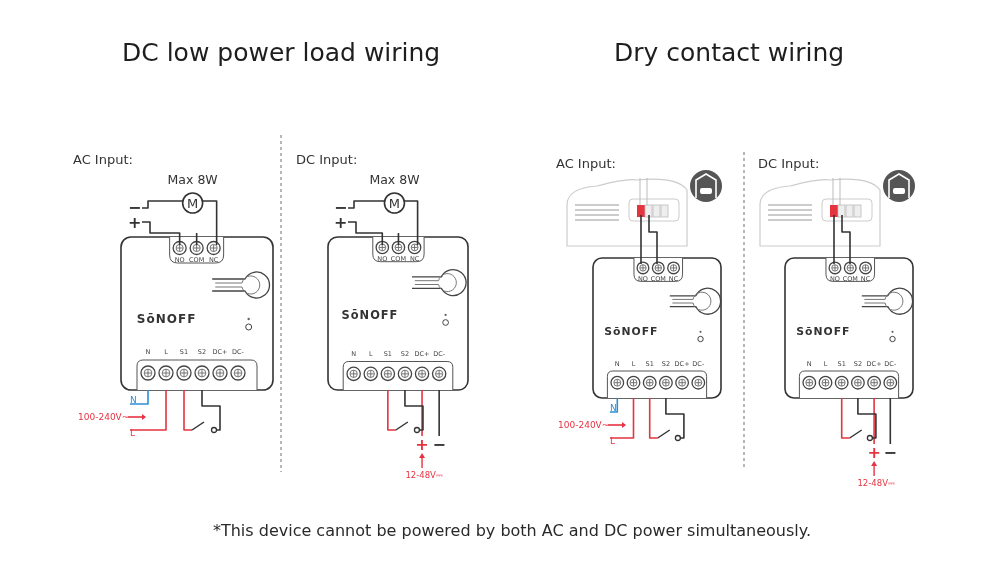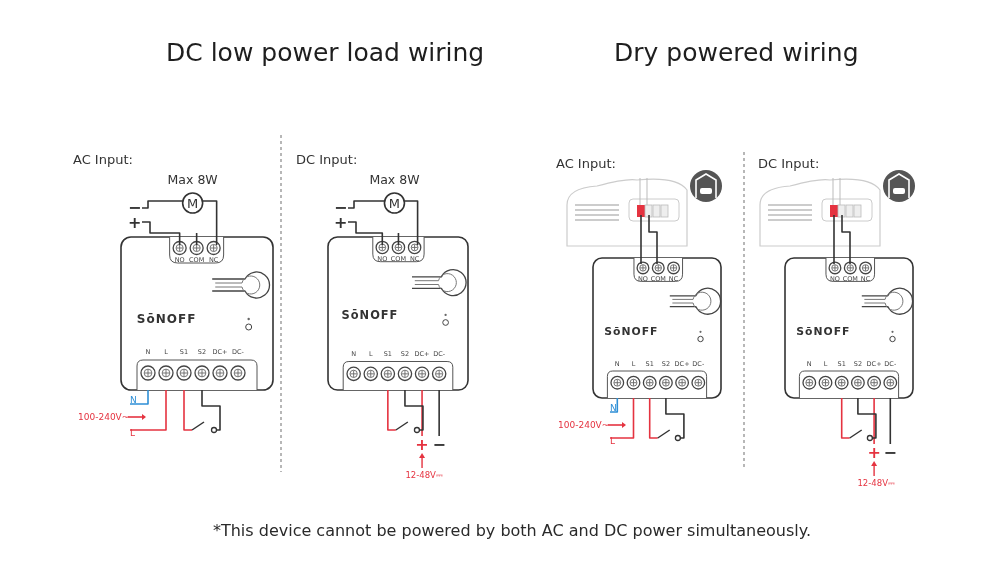--- a/index.html
+++ b/index.html
@@ -9,22 +9,22 @@
   svg { position: absolute; left: 0; top: 0; }
   .lbl { font-family: "DejaVu Sans", sans-serif; fill: #333; }
   .sec { font-size: 13px; fill: #333; }
   .tiny { font-size: 6.5px; fill: #444; }
   .red { fill: #e53340; }
   .blue { fill: #2e8fd6; }
 </style>
 </head>
 <body>
 
-<div class="title" style="left:122px;margin-left:44px;">DC low power load wiring</div>
-<div class="title" style="left:614px;">Dry powered wiring</div>
+<div class="title" style="left:122px;">DC low power load wiring</div>
+<div class="title" style="left:614px;">Dry contact wiring</div>
 
 <svg id="diagram" width="1000" height="572" viewBox="0 0 1000 572">
 
   <line x1="281" y1="135" x2="281" y2="472" stroke="#999" stroke-width="1.4" stroke-dasharray="3,3"></line>
   <line x1="744" y1="152" x2="744" y2="468" stroke="#999" stroke-width="1.4" stroke-dasharray="3,3"></line>
   <g id="panels">
       <text x="73" y="164" class="lbl sec">AC Input:</text>
       <g>
         <rect x="121" y="237" width="152" height="153" rx="10" fill="#fff" stroke="#333" stroke-width="1.6"></rect>
         <path d="M169.64 237 V255 Q169.64 263 177.64 263 H215.64 Q223.64 263 223.64 255 V237" fill="#fff" stroke="#555" stroke-width="1"></path>

